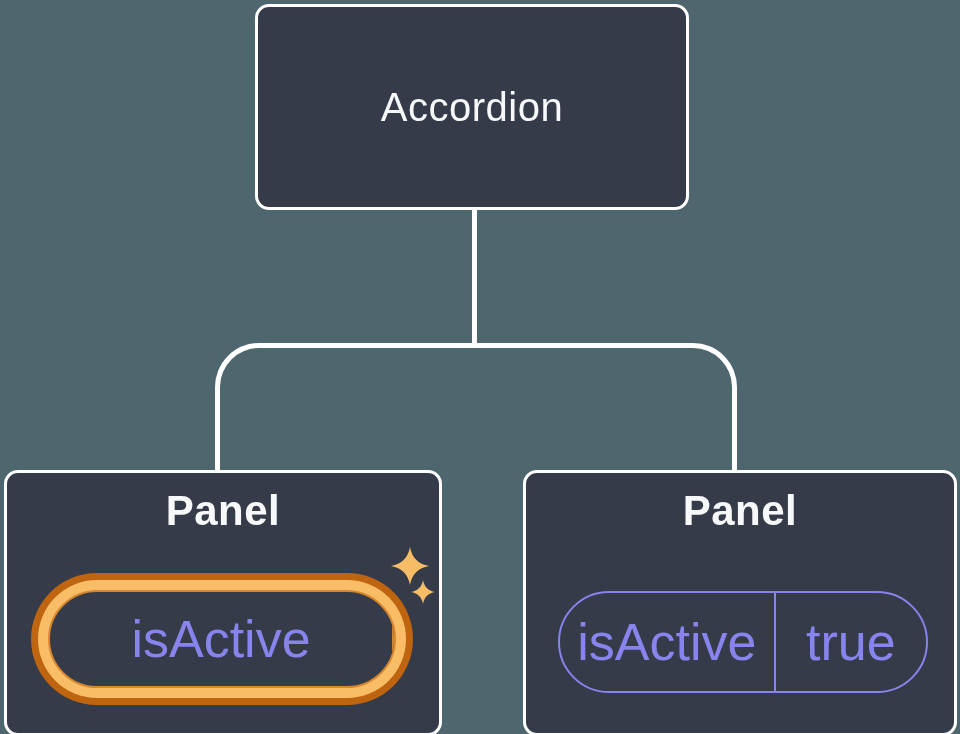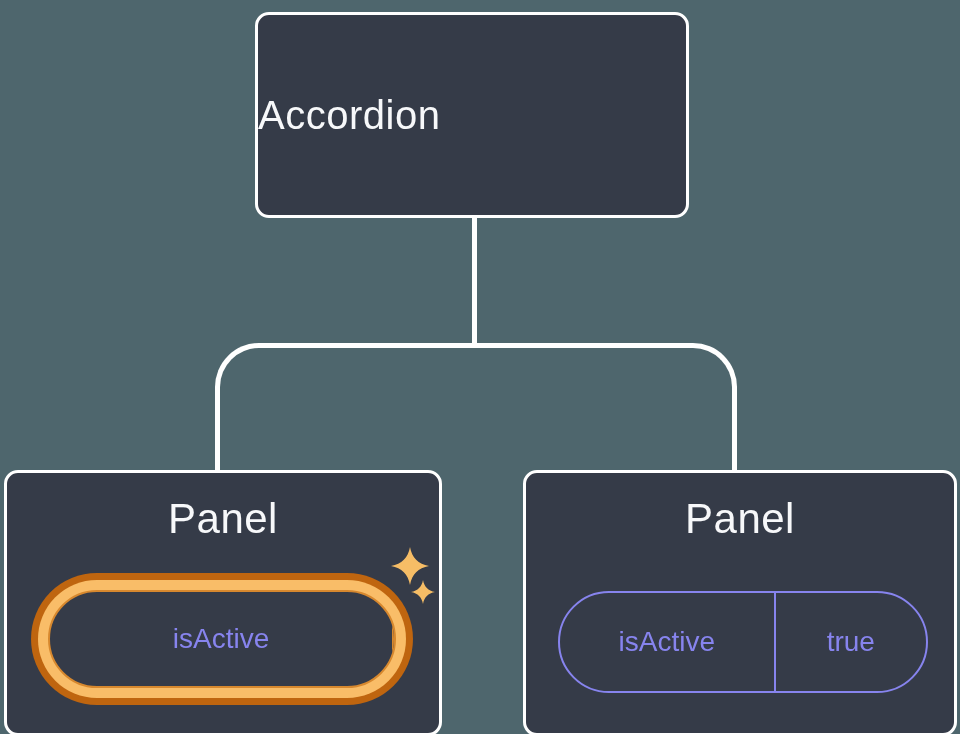--- a/index.html
+++ b/index.html
@@ -18,39 +18,39 @@
 
   
   .node-box {
     position: absolute;
     background: #353b48;
     border: 3px solid #ffffff;
     border-radius: 14px;
     box-sizing: border-box;
   }
   #accordion-box {
-    left: 255px; top: 12px;
+    left: 255px; top: 4px;
     width: 434px; height: 206px;
-    display: flex; align-items: center; 
+    display: flex; align-items: center; justify-content: center;
   }
   #panel-left  { left: 4px;   top: 470px; width: 438px; height: 266px; }
   #panel-right { left: 523px; top: 470px; width: 434px; height: 266px; }
 
   .root-title {
     color: #f7f8fa;
     font-size: 40px;
     font-weight: 500;
     letter-spacing: 0.5px;
   }
   .panel-title {
-    margin-top: 22px;
+    margin-top: 14px;
     text-align: center;
     color: #f7f8fa;
     font-size: 42px;
-    font-weight: 400;
+    font-weight: 700;
     letter-spacing: 0.5px;
   }
 
   
   .connector-v {
     position: absolute;
     left: 472px; top: 208px;
     width: 5px; height: 140px;
     background: #ffffff;
   }
@@ -97,21 +97,21 @@
     box-sizing: border-box;
     background: #353b48;
     border: 2px solid #8784ee;
     border-radius: 999px;
     display: flex;
     overflow: hidden;
   }
   .pill-cell {
     display: flex; align-items: center; justify-content: center;
     color: #8784ee;
-    font-size: 28px;
+    font-size: 52px;
   }
   .cell-label { flex: 1.42; }
   .cell-value { flex: 1; }
   .divider-orange { border-right: 2px solid #d7882e; }
   .divider-purple { border-right: 2px solid #8784ee; }
   .value-bold { font-weight: 700; }
 
   
   .sparkle {
     position: absolute;

